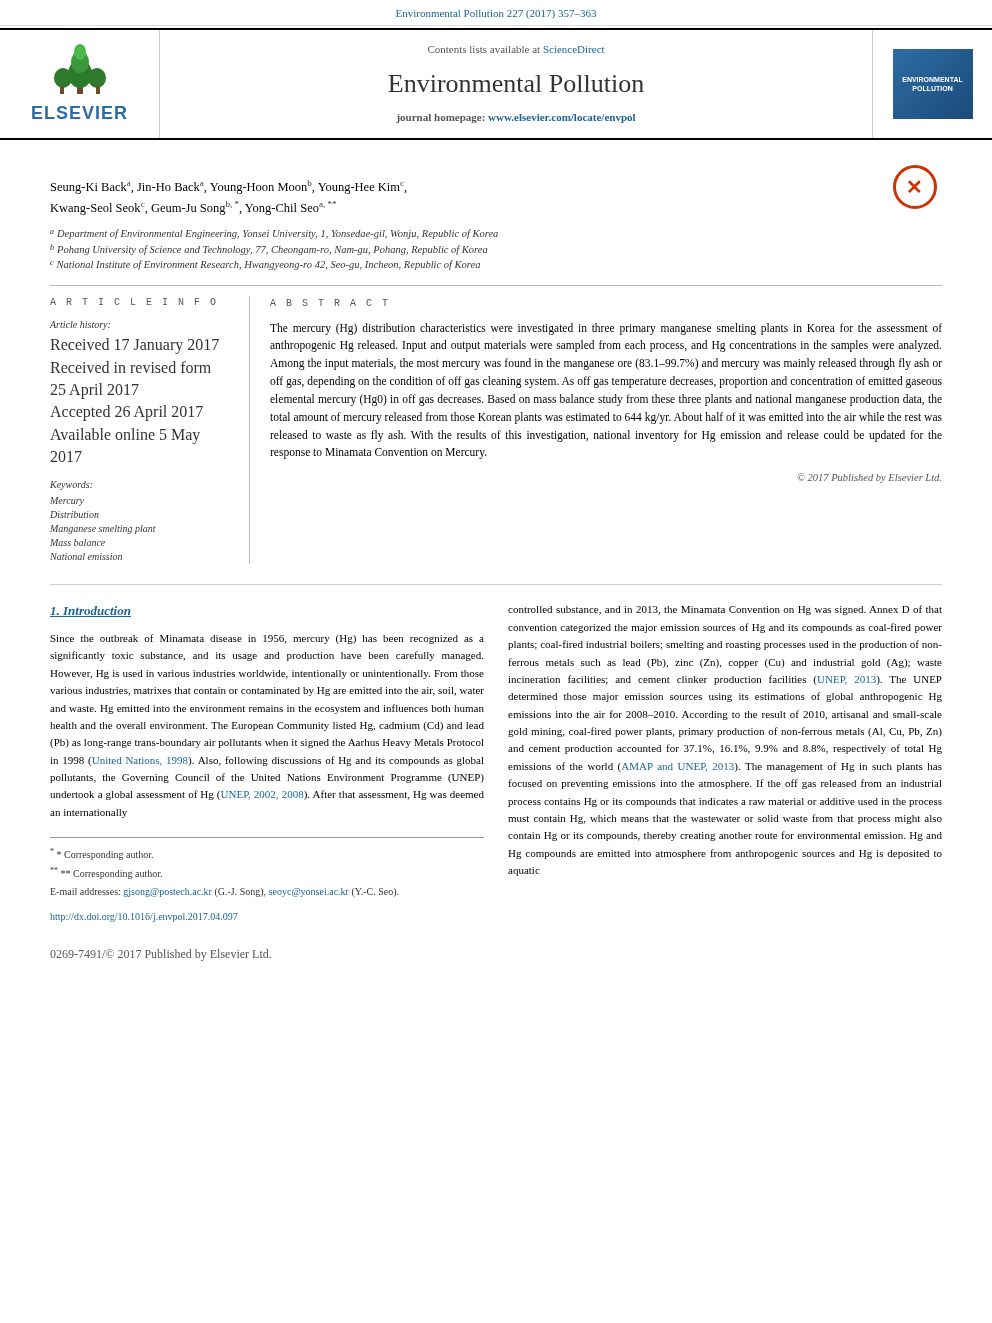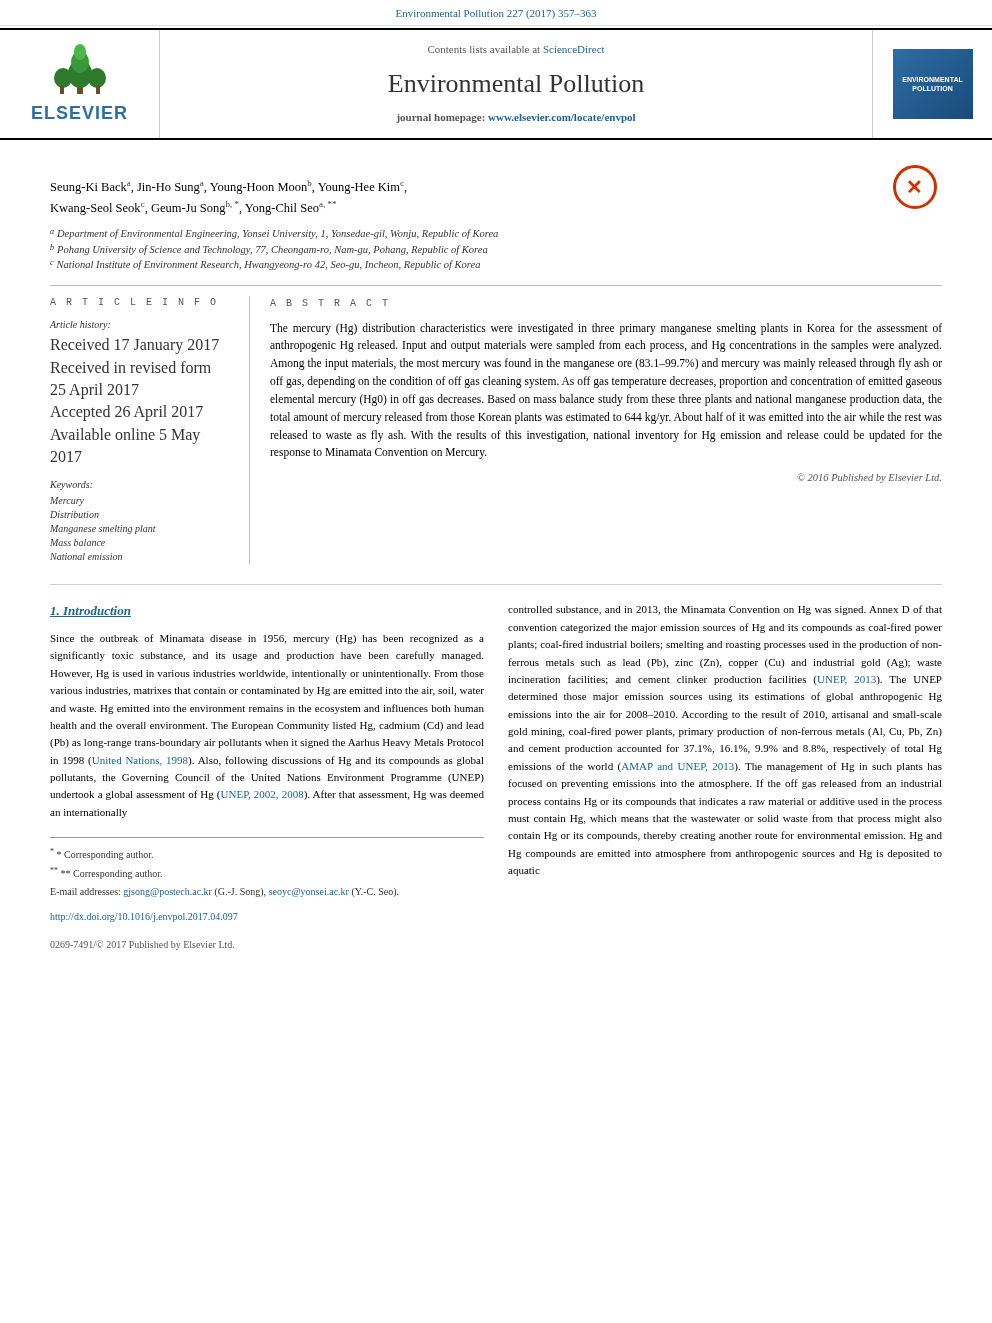--- a/index.html
+++ b/index.html
@@ -255,23 +255,23 @@
     .footnote-line { margin-bottom: 3px; line-height: 1.4; }
     .fn-super { font-size: 8px; vertical-align: super; }
     .fn-email { color: #1a6496; }
 
     .doi-line {
       margin-top: 10px;
       font-size: 10px;
       color: #1a6496;
     }
     .issn-line {
-      font-size: 10px;
+      font-size: 12px;
       color: #555;
-      margin-top: 12px;
+      margin-top: 20px;
     }
 
     
     .tree-svg { width: 70px; height: 55px; }
   </style>
 </head>
 <body>
 
 <div class="journal-link-bar">
   <a>Environmental Pollution 227 (2017) 357–363</a>
@@ -321,21 +321,21 @@
 <div class="article-body">
 
   <div class="article-title">
     <div class="crossmark-badge">
       <div class="crossmark-circle">✕</div>
     </div>
   </div>
 
   <div class="authors-line">
     <span class="author-name">Seung-Ki Back</span><span class="author-super">a</span>,
-    <span class="author-name">Jin-Ho Sung</span><span class="author-super">a</span>,
+    <span class="author-name">Jin-Ho Back</span><span class="author-super">a</span>,
     <span class="author-name">Young-Hoon Moon</span><span class="author-super">b</span>,
     <span class="author-name">Young-Hee Kim</span><span class="author-super">c</span>,<br>
     <span class="author-name">Kwang-Seol Seok</span><span class="author-super">c</span>,
     <span class="author-name">Geum-Ju Song</span><span class="author-super">b, *</span>,
     <span class="author-name">Yong-Chil Seo</span><span class="author-super">a, **</span>
   </div>
 
   <div class="affiliations">
     <div class="affil-line">
       <span class="affil-super">a</span>
@@ -371,21 +371,21 @@
         <div class="kw-item">Distribution</div>
         <div class="kw-item">Manganese smelting plant</div>
         <div class="kw-item">Mass balance</div>
         <div class="kw-item">National emission</div>
       </div>
     </div>
 
     <div class="abstract-col">
       <div class="section-label">A B S T R A C T</div>
       <div class="abstract-text">The mercury (Hg) distribution characteristics were investigated in three primary manganese smelting plants in Korea for the assessment of anthropogenic Hg released. Input and output materials were sampled from each process, and Hg concentrations in the samples were analyzed. Among the input materials, the most mercury was found in the manganese ore (83.1–99.7%) and mercury was mainly released through fly ash or off gas, depending on the condition of off gas cleaning system. As off gas temperature decreases, proportion and concentration of emitted gaseous elemental mercury (Hg0) in off gas decreases. Based on mass balance study from these three plants and national manganese production data, the total amount of mercury released from those Korean plants was estimated to 644 kg/yr. About half of it was emitted into the air while the rest was released to waste as fly ash. With the results of this investigation, national inventory for Hg emission and release could be updated for the response to Minamata Convention on Mercury.</div>
-      <div class="copyright-line">© 2016 Published by Elsevier Ltd.</div>
+      <div class="copyright-line">© 2017 Published by Elsevier Ltd.</div>
     </div>
   </div>
 
   <div class="main-body">
 
     <div class="body-col">
       <div class="section-heading">
         <span>1.</span>
         <span>Introduction</span>
       </div>

